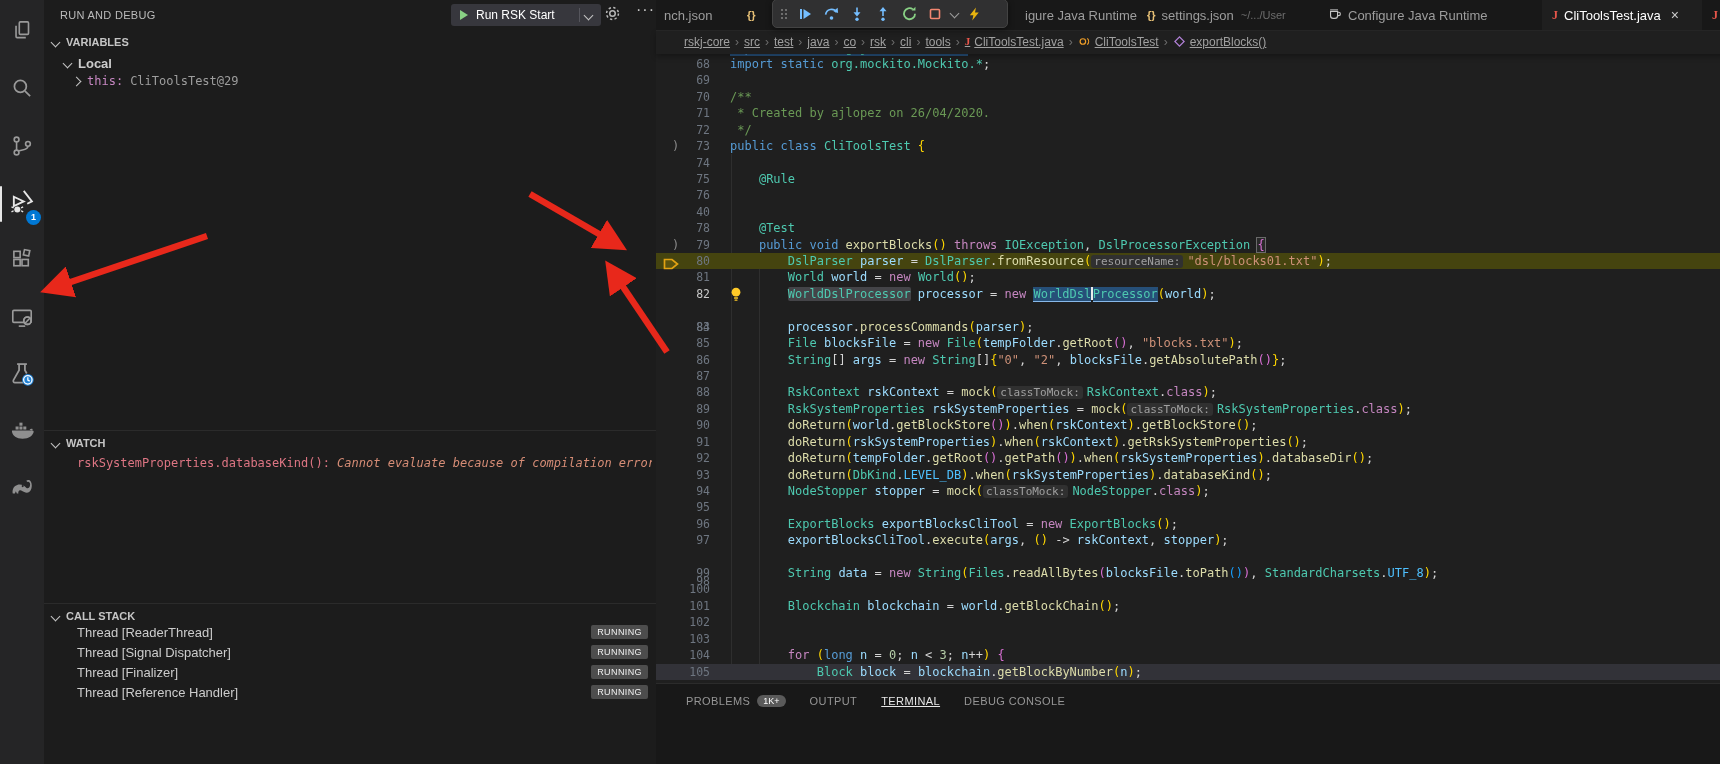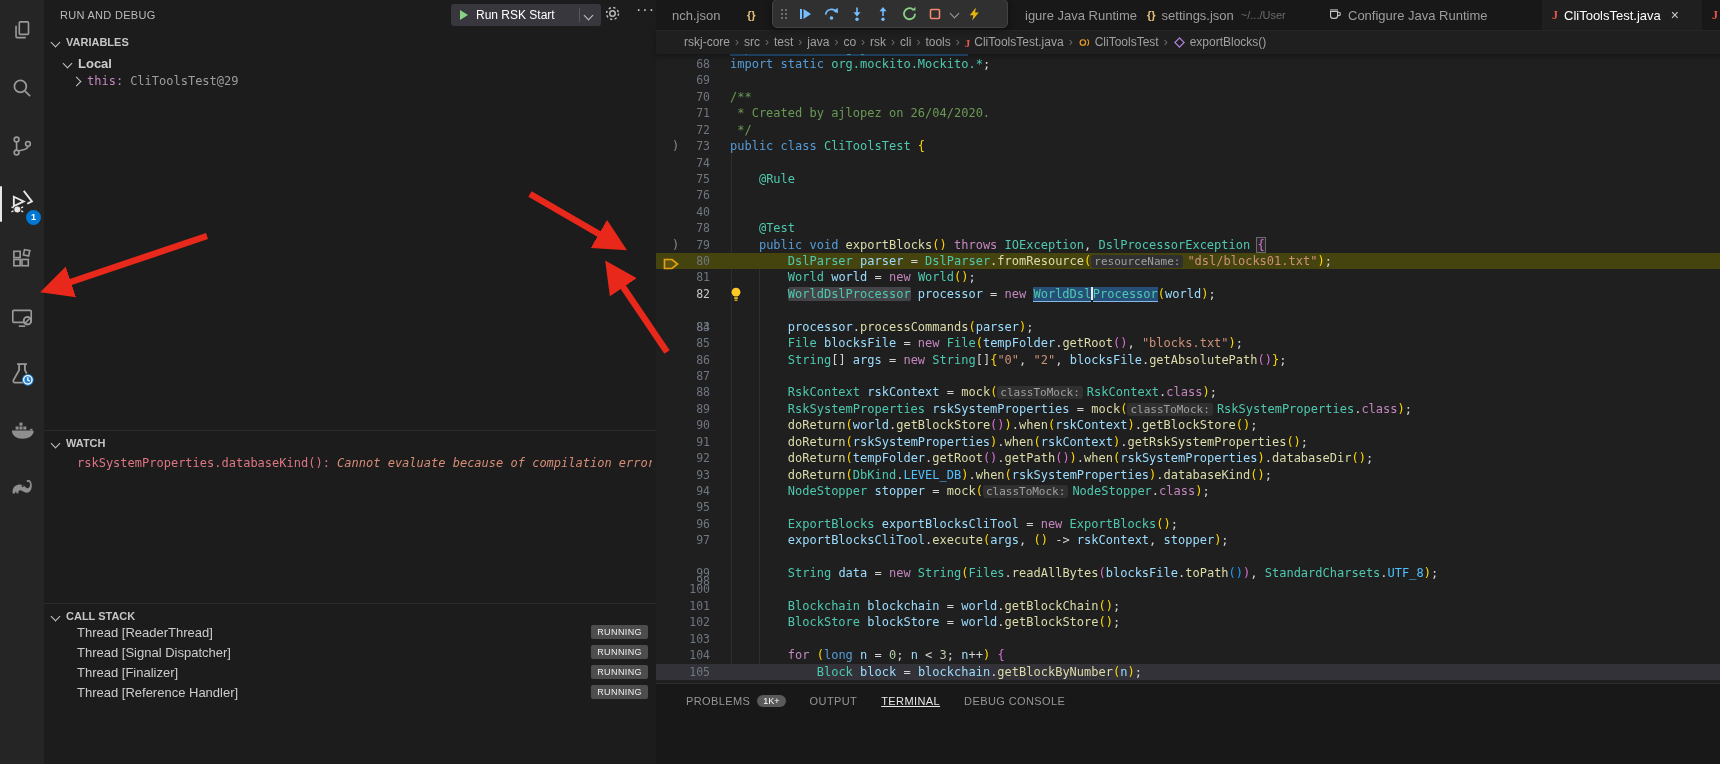--- a/index.html
+++ b/index.html
@@ -44,34 +44,34 @@
   
   #editor{position:absolute;left:656px;top:0;width:1064px;height:764px;background:#1f1f1f;}
   #tabbar{position:absolute;left:0;top:0;width:1064px;height:30px;background:#181818;border-bottom:1px solid #252525;z-index:6;}
   .tab{position:absolute;top:0;height:30px;background:#181818;border-right:1px solid #2b2b2b;display:flex;align-items:center;
     font-size:13px;color:#9d9d9d;overflow:hidden;cursor:pointer;}
   .tab.active{background:#1f1f1f;color:#ffffff;}
   .tab .ic-json{color:#e8c176;font-weight:bold;font-size:11px;margin:0 6px 0 10px;}
   .tab .ic-java{color:#e8564b;font-weight:bold;font-size:12px;margin:0 6px 0 10px;font-family:"Liberation Serif",serif;}
   .tab .t-detail{font-size:11px;color:#6d6d6d;margin-left:7px;}
   .tab .t-close{margin-left:10px;margin-right:8px;color:#cccccc;font-size:14px;cursor:pointer;}
-  .tab.tab-clip .t-label{margin-left:16px;}
+  .tab.tab-clip .t-label{margin-left:8px;}
   .tab.tab-split{justify-content:space-between;}
   .tab.tab-split .t-label{}
   .tab .cup{margin:0 6px 0 10px;}
 
   #toolbar{position:absolute;left:116px;top:-1px;height:27px;width:228px;background:#303031;border:1px solid #434343;
     border-radius:5px;box-shadow:0 2px 6px rgba(0,0,0,.45);z-index:7;display:flex;align-items:center;padding:0 3px;}
   .tb-btn{width:26px;height:24px;display:flex;align-items:center;justify-content:center;cursor:pointer;border-radius:4px;}
   .tb-btn.narrow{width:13px;}
   .tb-btn.drag{width:16px;cursor:grab;}
 
   #breadcrumbs{position:absolute;left:0;top:30px;width:1064px;height:24px;background:#1f1f1f;z-index:5;
     box-shadow:0 3px 5px rgba(0,0,0,.28);display:flex;align-items:center;padding-left:28px;font-size:12px;color:#a0a0a0;}
-  .bc-item{display:flex;align-items:flex-end;gap:4px;cursor:pointer;white-space:nowrap;}
+  .bc-item{display:flex;align-items:flex-start;gap:4px;cursor:pointer;white-space:nowrap;text-decoration:underline;}
   .bc-sep{color:#6d6d6d;margin:0 5px;font-size:12px;}
   .bc-java{color:#e8564b;font-weight:bold;font-size:11px;font-family:"Liberation Serif",serif;}
 
   #code-area{position:absolute;left:0;top:0;width:1064px;height:683px;overflow:hidden;z-index:1;}
   .eline{position:absolute;left:0;width:1064px;height:17px;}
   .eline .hl{position:absolute;left:0;top:0;width:1064px;height:16.4px;}
   .hl-exec{background:#45440f;}
   .hl-frame{background:#323238;}
   .lnum{position:absolute;left:18px;top:1px;width:36px;text-align:right;font-family:"DejaVu Sans Mono",monospace;
     font-size:11.5px;color:#6e7681;}
@@ -393,21 +393,20 @@
         <div class="eline" style="top: 581.46px;">
           <span class="lnum">100</span>
           <span class="codeln"></span>
         </div>
         <div class="eline" style="top: 597.88px;">
           <span class="lnum">101</span>
           <span class="codeln"><span class="tk-punc">        </span><span class="tk-type">Blockchain </span><span class="tk-var">blockchain </span><span class="tk-punc">= </span><span class="tk-var">world</span><span class="tk-punc">.</span><span class="tk-method">getBlockChain</span><span class="tk-b1">()</span><span class="tk-punc">;</span></span>
         </div>
         <div class="eline" style="top: 614.3px;">
           <span class="lnum">102</span>
-          <span class="codeln"><span class="tk-punc">        </span><span class="tk-type">BlockStore </span><span class="tk-var">blockStore </span><span class="tk-punc">= </span><span class="tk-var">world</span><span class="tk-punc">.</span><span class="tk-method">getBlockStore</span><span class="tk-b1">()</span><span class="tk-punc">;</span></span>
         </div>
         <div class="eline" style="top: 630.72px;">
           <span class="lnum">103</span>
           <span class="codeln"></span>
         </div>
         <div class="eline" style="top: 647.14px;">
           <span class="lnum">104</span>
           <span class="codeln"><span class="tk-punc">        </span><span class="tk-ctrl">for </span><span class="tk-b1">(</span><span class="tk-kw">long </span><span class="tk-var">n </span><span class="tk-punc">= </span><span class="tk-num">0</span><span class="tk-punc">; </span><span class="tk-var">n </span><span class="tk-punc">&lt; </span><span class="tk-num">3</span><span class="tk-punc">; </span><span class="tk-var">n</span><span class="tk-punc">++</span><span class="tk-b1">)</span><span class="tk-punc"> </span><span class="tk-b2">{</span></span>
         </div>
         <div class="eline" style="top: 663.56px;">

